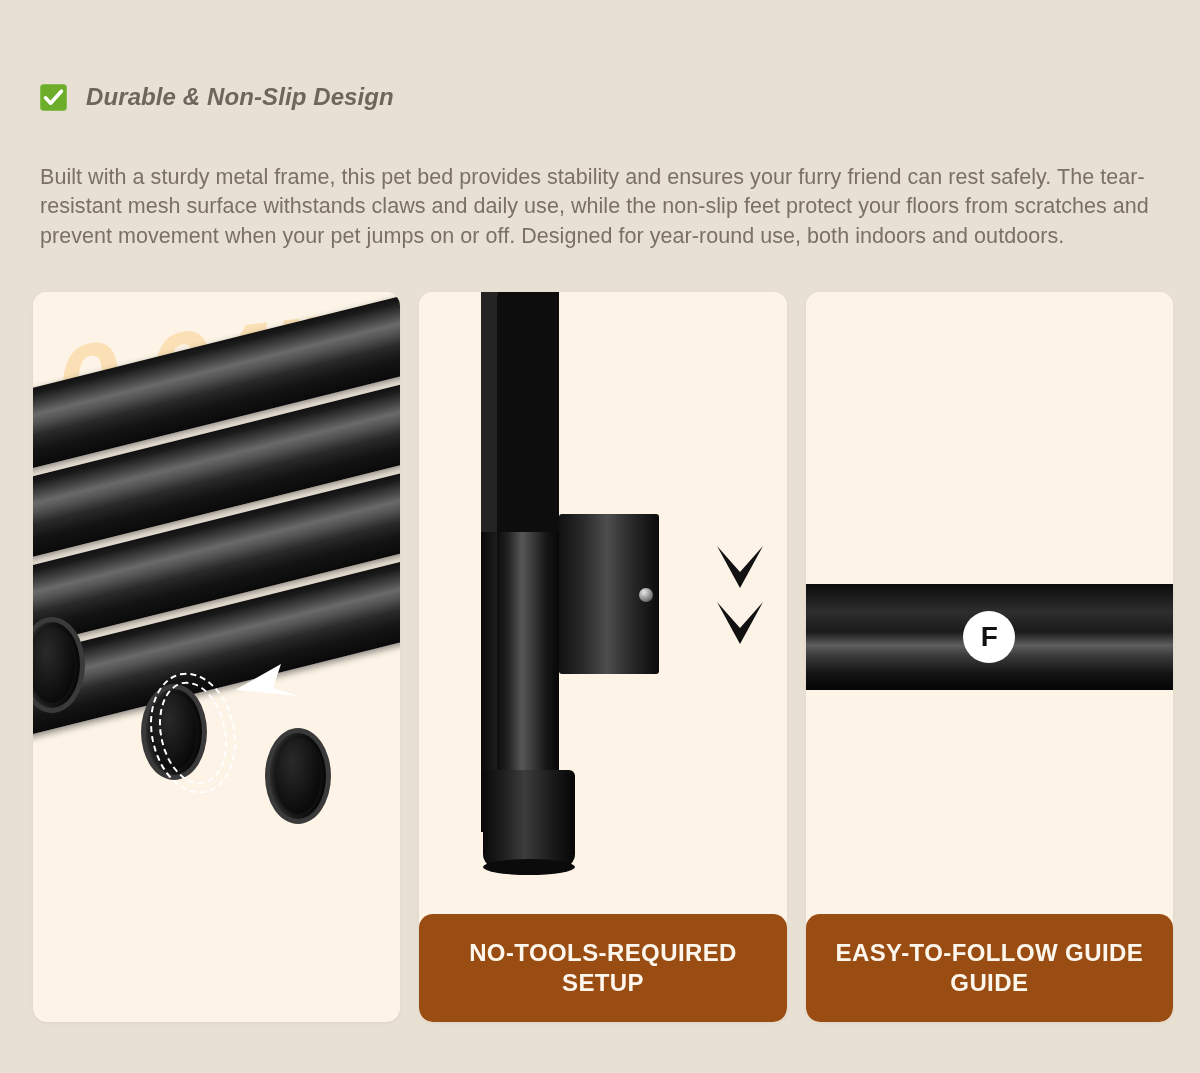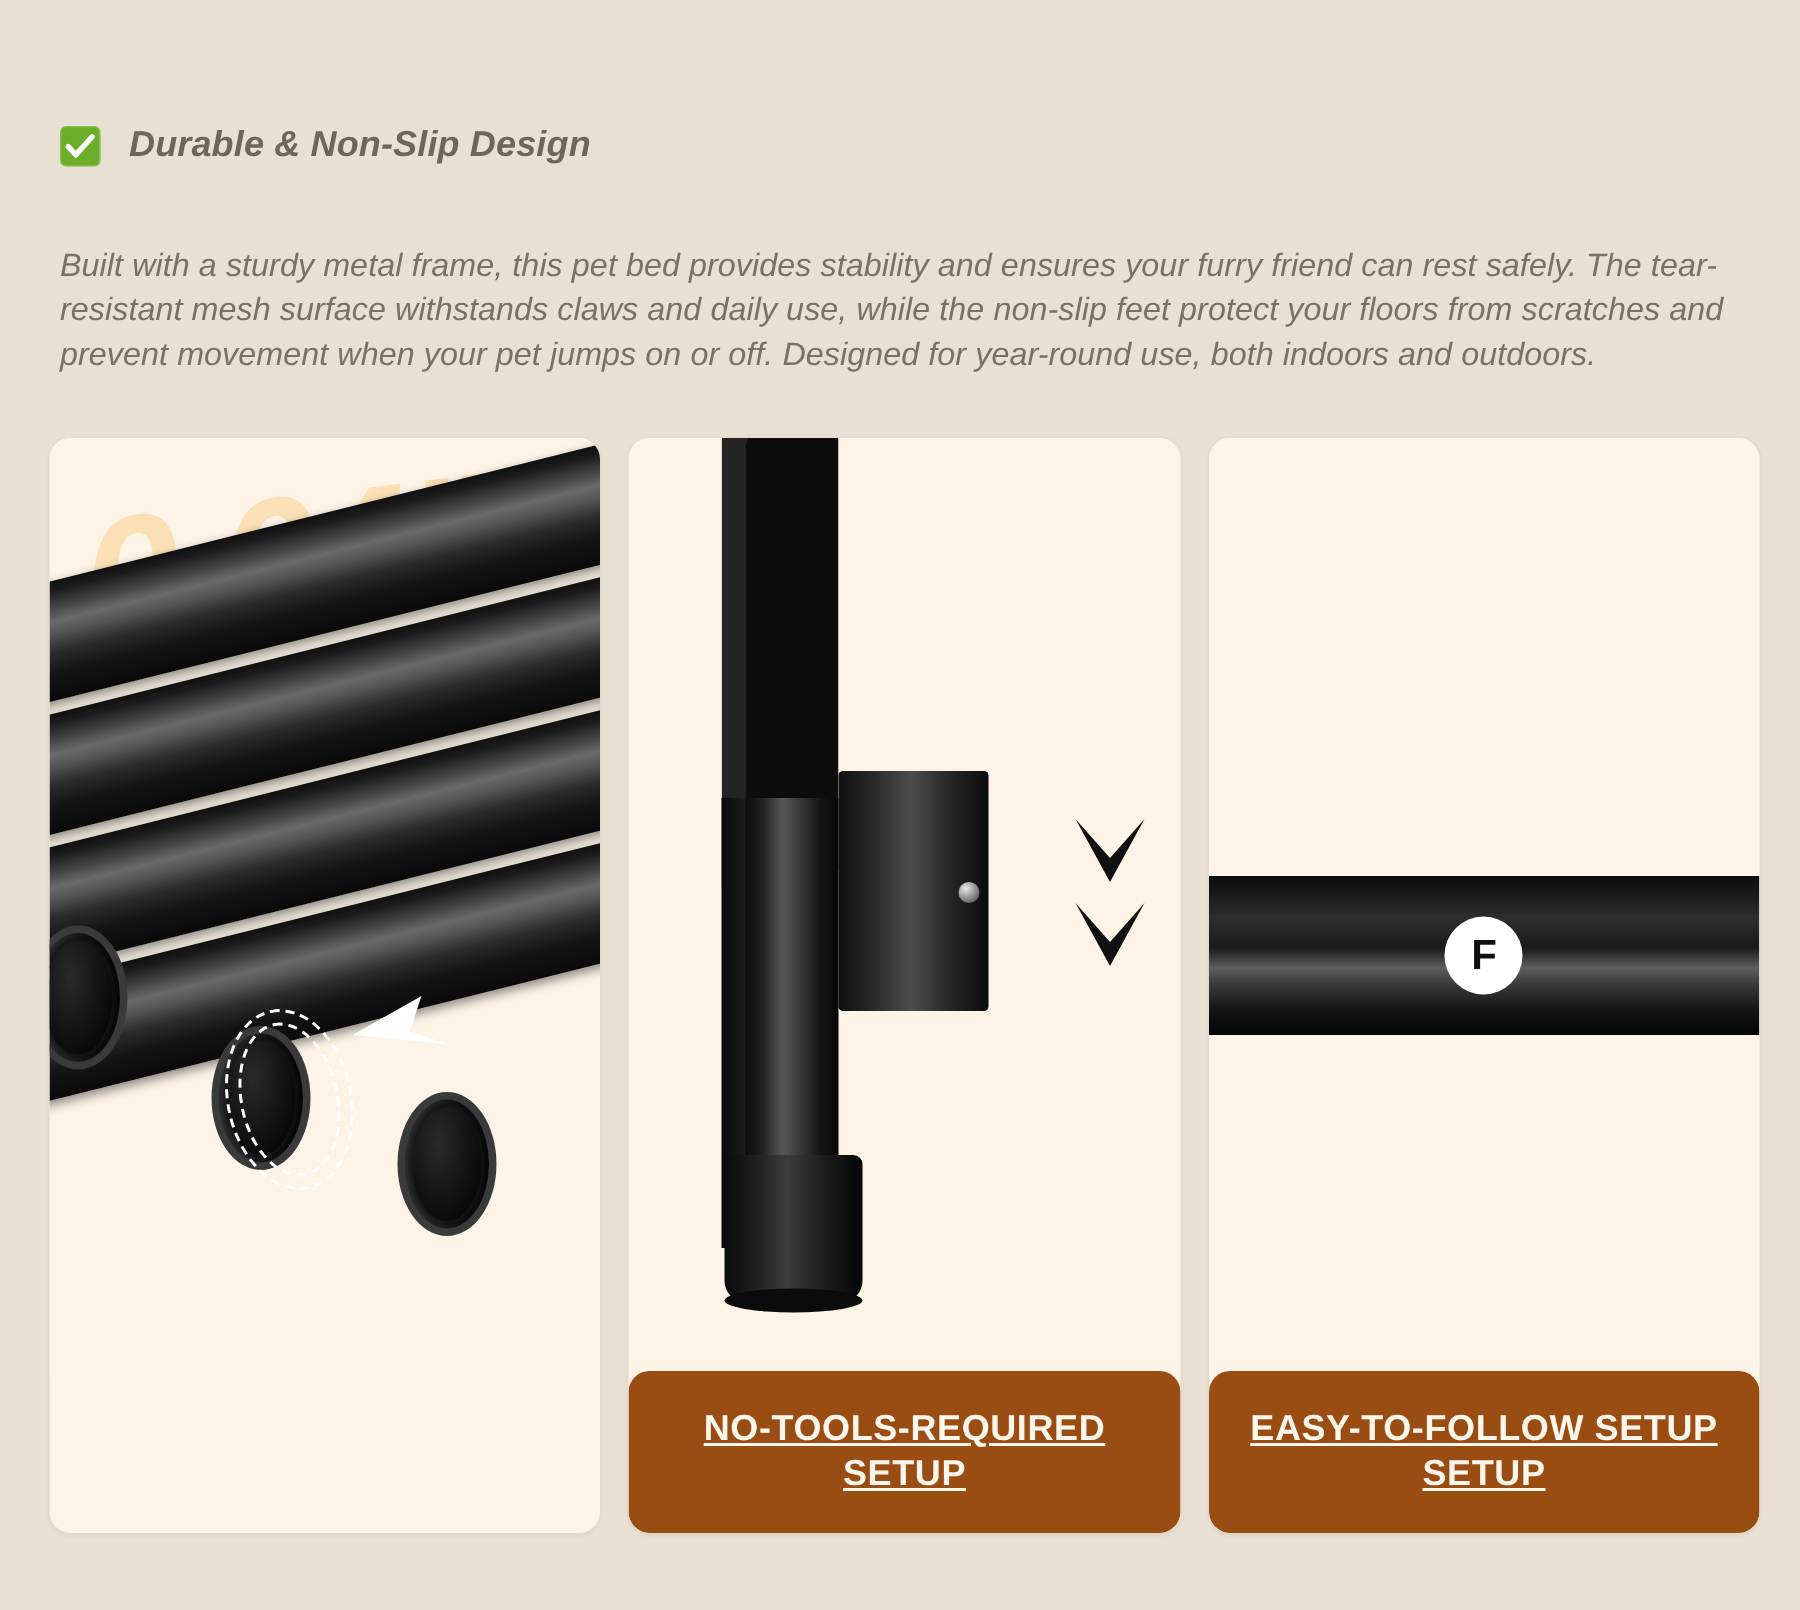--- a/index.html
+++ b/index.html
@@ -50,21 +50,20 @@
     white-space: nowrap;
   }
 
   
   .body-copy {
     position: absolute;
     left: 40px;
     top: 141px;
     width: 1115px;
     font-size: 21.5px;
-    font-style: italic;
     line-height: 29.5px;
     color: #7a7066;
     letter-spacing: 0.05px;
   }
 
   
   .cards {
     position: absolute;
     left: 33px;
     top: 292px;
@@ -99,21 +98,21 @@
     justify-content: center;
     text-align: center;
     color: #fdf6ec;
     font-size: 25px;
     font-weight: bold;
     line-height: 30px;
     letter-spacing: 0.4px;
     padding: 0 14px;
     box-sizing: border-box;
   }
-  .caption.two-line { font-size: 24px; text-decoration: underline; }
+  .caption.two-line { font-size: 24px; }
 
   
   .pipes-wrap {
     position: absolute;
     inset: 0;
   }
   .pipe-bundle {
     position: absolute;
     left: -90px;
     top: 95px;
@@ -368,17 +367,17 @@
         </svg>
       </div>
       <div class="caption two-line">NO-TOOLS-REQUIRED SETUP</div>
     </div>
 
     <div class="card">
       <div class="card-photo">
         <div class="bar-horizontal"></div>
         <div class="f-badge">F</div>
       </div>
-      <div class="caption two-line">EASY-TO-FOLLOW SETUP SETUP</div>
+      <div class="caption two-line">EASY-TO-FOLLOW GUIDE GUIDE</div>
     </div>
 
   </div>
 </div>
 
 </body></html>

